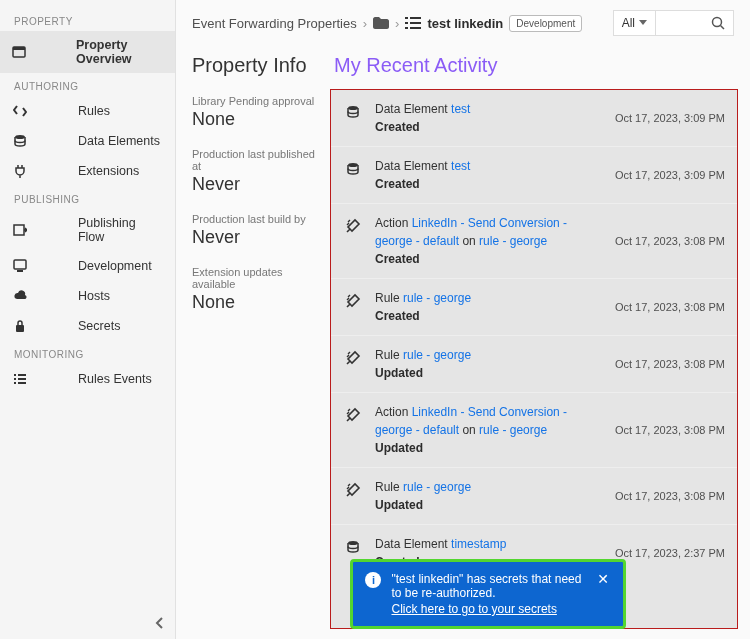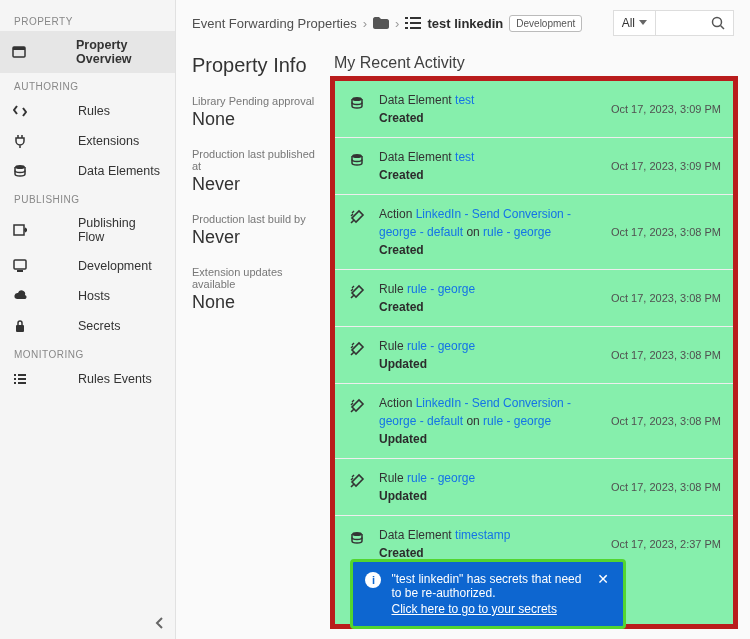--- a/index.html
+++ b/index.html
@@ -141,27 +141,27 @@
   .info-value { font-size: 18px; font-weight: 300; color: #333; }
   .col-activity {
     flex: 1;
     padding: 4px 12px 10px 4px;
     display: flex;
     flex-direction: column;
     overflow: hidden;
   }
   .col-activity h2 {
     font-weight: 300;
-    font-size: 16px;
-    margin: 4px 0 4px 4px;
-    color: #404040;
+    font-size: 20px;
+    margin: 4px 0 12px 4px;
+    color: #8b5cf6;
   }
   .activity-list {
-    border: 5px solid #b91c1c;
-    background: #86efac;
+    border: 1px solid #b91c1c;
+    background: #e5e5e5;
     overflow-y: hidden;
     flex: 1;
   }
   .activity-row {
     display: flex;
     align-items: flex-start;
     padding: 10px 12px;
     border-bottom: 1px solid #eee;
   }
   .activity-row:last-child { border-bottom: none; }
@@ -246,34 +246,34 @@
           <span class="icon">
             <svg width="14" height="14" viewBox="0 0 14 14">
               <path d="M4 2 L1 6 L4 10 M10 4 L13 8 L10 12" fill="none" stroke="#333" stroke-width="2"></path>
             </svg>
           </span>
           <span>Rules</span>
         </div>
         <div class="sidebar-item">
           <span class="icon">
             <svg width="14" height="14" viewBox="0 0 14 14">
-              <path d="M5 1 V4 M9 1 V4 M3 4 H11 V7 A4 4 0 0 1 7 11 A4 4 0 0 1 3 7 Z M7 11 V14" fill="none" stroke="#333" stroke-width="1.5"></path>
-            </svg>
-          </span>
-          <span>Extensions</span>
-        </div>
-        <div class="sidebar-item">
-          <span class="icon">
-            <svg width="14" height="14" viewBox="0 0 14 14">
               <ellipse cx="7" cy="3" rx="5" ry="2" fill="#333"></ellipse>
               <path d="M2 3 V10 A5 2 0 0 0 12 10 V3" fill="none" stroke="#333" stroke-width="1.5"></path>
               <path d="M2 6.5 A5 2 0 0 0 12 6.5" fill="none" stroke="#333" stroke-width="1.5"></path>
             </svg>
           </span>
           <span>Data Elements</span>
+        </div>
+        <div class="sidebar-item">
+          <span class="icon">
+            <svg width="14" height="14" viewBox="0 0 14 14">
+              <path d="M5 1 V4 M9 1 V4 M3 4 H11 V7 A4 4 0 0 1 7 11 A4 4 0 0 1 3 7 Z M7 11 V14" fill="none" stroke="#333" stroke-width="1.5"></path>
+            </svg>
+          </span>
+          <span>Extensions</span>
         </div>
         <div class="sidebar-group-label">PUBLISHING</div>
         <div class="sidebar-item">
           <span class="icon">
             <svg width="14" height="14" viewBox="0 0 14 14">
               <rect x="1" y="2" width="10" height="10" fill="none" stroke="#333" stroke-width="1.5"></rect>
               <path d="M11 7 H14 M12 5 L14 7 L12 9" fill="none" stroke="#333" stroke-width="1.5"></path>
             </svg>
           </span>
           <span>Publishing Flow</span>

